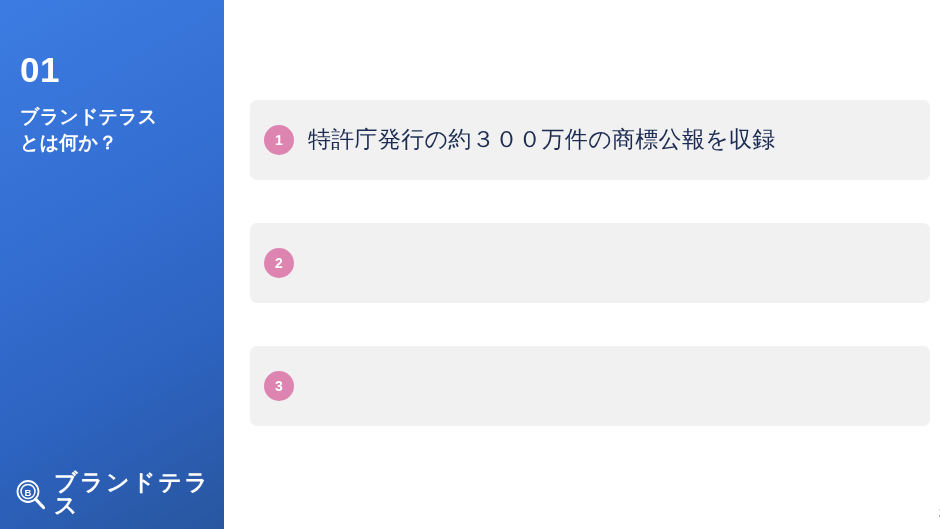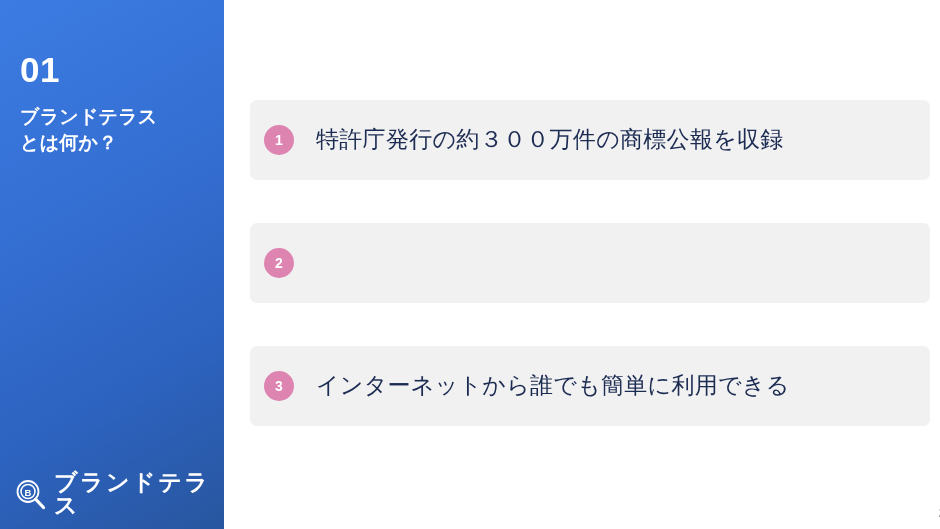--- a/index.html
+++ b/index.html
@@ -107,21 +107,21 @@
     background: #dd84b0;
     color: #ffffff;
     font-size: 14px;
     font-weight: bold;
     display: flex;
     align-items: center;
     justify-content: center;
     line-height: 1;
   }
   .card-text {
-    margin-left: 22px;
+    margin-left: 14px;
     color: #1b2b52;
     font-size: 23px;
     font-weight: normal;
     letter-spacing: 0.3px;
     line-height: 1.2;
   }
 
   
   .page-number {
     position: absolute;
@@ -165,21 +165,20 @@
         <span class="badge">1</span>
         <span class="card-text">特許庁発行の約３００万件の商標公報を収録</span>
       </div>
 
       <div class="card">
         <span class="badge">2</span>
       </div>
 
       <div class="card">
         <span class="badge">3</span>
-        <span class="card-text">インターネットから誰でも簡単に利用できる</span>
       </div>
 
     </div>
   </div>
 
   <div class="page-number">2</div>
 
 </div>
 
 </body></html>

